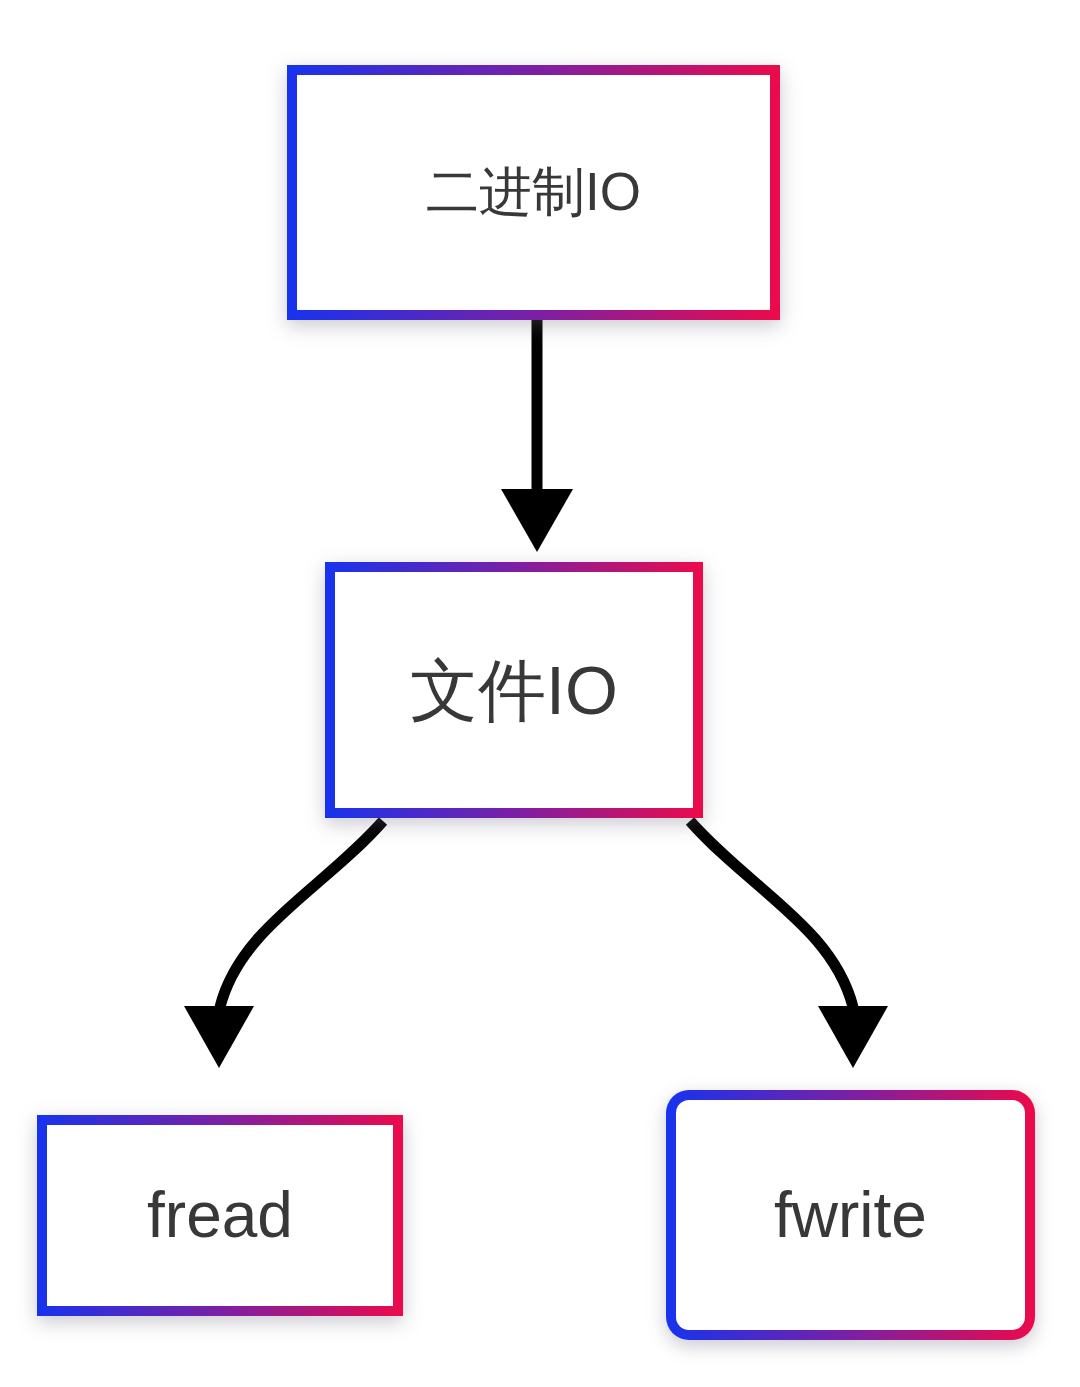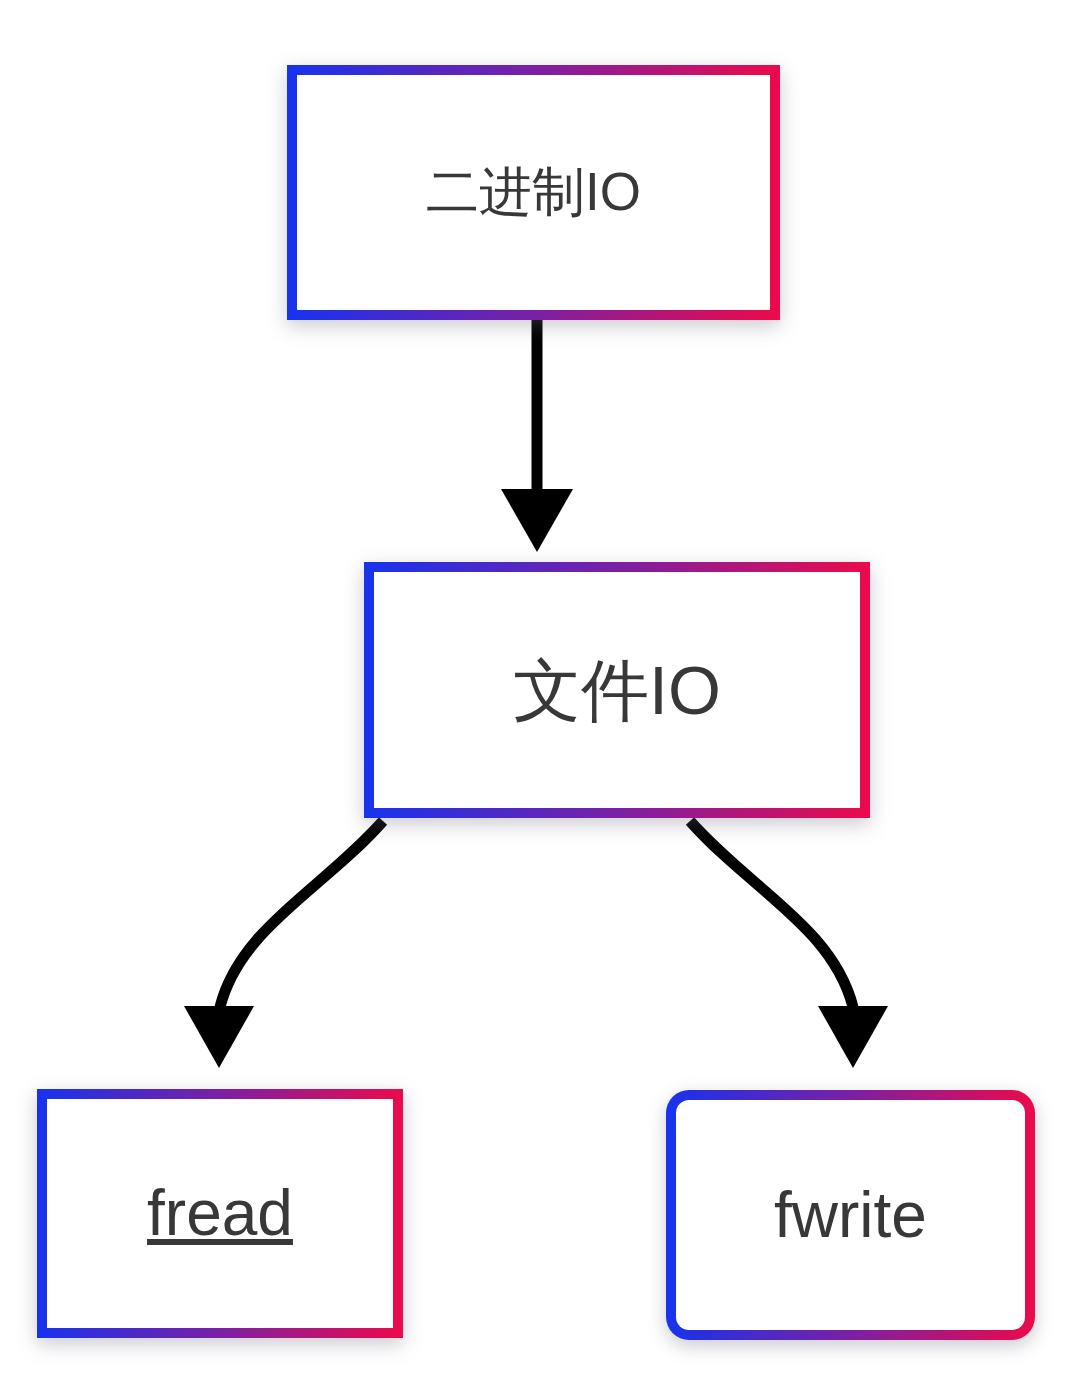--- a/index.html
+++ b/index.html
@@ -53,22 +53,22 @@
     box-shadow: 0 6px 18px rgba(105, 105, 125, 0.35);
     color: var(--text-color, #383838);
     text-align: center;
   }
   .node-label {
     display: block;
     line-height: 1.1;
     white-space: nowrap;
   }
   .node-binary  { left: 287px; top: 40px;   width: 493px; height: 255px; font-size: 53px; margin-top: 25px; }
-  .node-file    { left: 325px; top: 562px;  width: 506px; height: 256px; font-size: 68px; margin-left: 39px; }
-  .node-fread   { left: 37px;  top: 1089px; width: 366px; height: 249px; font-size: 64px; text-decoration: underline; }
+  .node-file    { left: 325px; top: 562px;  width: 378px; height: 256px; font-size: 68px; }
+  .node-fread   { left: 37px;  top: 1115px; width: 366px; height: 201px; font-size: 64px; }
   .node-fwrite  { left: 666px; top: 1090px; width: 369px; height: 250px; font-size: 64px; border-radius: 23px; }
 </style>
 </head>
 <body>
 
 <div class="canvas">
 
   <svg class="edges" viewBox="0 0 1080 1387" xmlns="http://www.w3.org/2000/svg" aria-hidden="true">
 
     <g>

